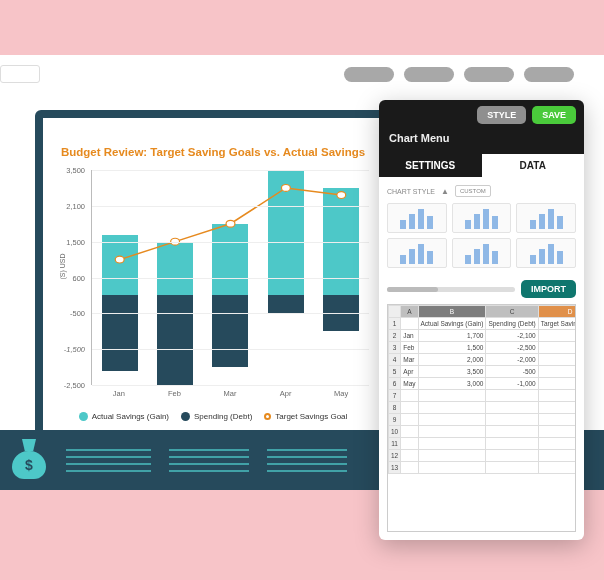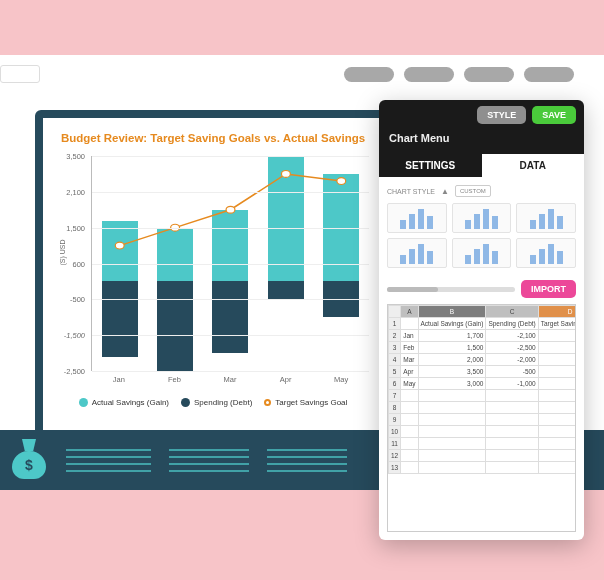--- a/index.html
+++ b/index.html
@@ -44,21 +44,21 @@
     background: #fff;
     border: 8px solid #264a5c;
     border-radius: 6px;
     padding: 12px 10px 8px 10px;
   }
   .chart-title {
     color: #e68a1f;
     font-weight: 700;
     font-size: 11.5px;
     text-align: center;
-    margin: 2px 0 12px;
+    margin: 16px 0 12px;
   }
   .plot {
     position: relative;
     height: 215px;
     width: 100%;
   }
   .yaxis {
     position: absolute;
     left: 0; top: 0; bottom: 0; width: 34px;
   }
@@ -179,21 +179,21 @@
   }
   .panel-btns { display: flex; justify-content: flex-end; gap: 6px; margin-bottom: 6px;}
   .btn {
     border: none; border-radius: 5px;
     font-size: 9px; font-weight: 700;
     padding: 4px 10px; cursor: pointer;
     color: #fff;
   }
   .btn.cancel { background: #8f8f8f; }
   .btn.save   { background: #4aca3b; }
-  .btn.import { background: #ec4899; }
+  .btn.import { background: #0f766e; }
   .panel-title { font-size: 11px; color: #eee; padding: 2px 0 0 2px; font-weight: bold; }
   .tabs {
     display: flex;
     background: #1a1a1a;
   }
   .tab {
     flex: 1; text-align: center;
     padding: 6px 0; font-size: 10px; font-weight: 700;
     color: #fff; background: #1a1a1a;
     cursor: pointer;

